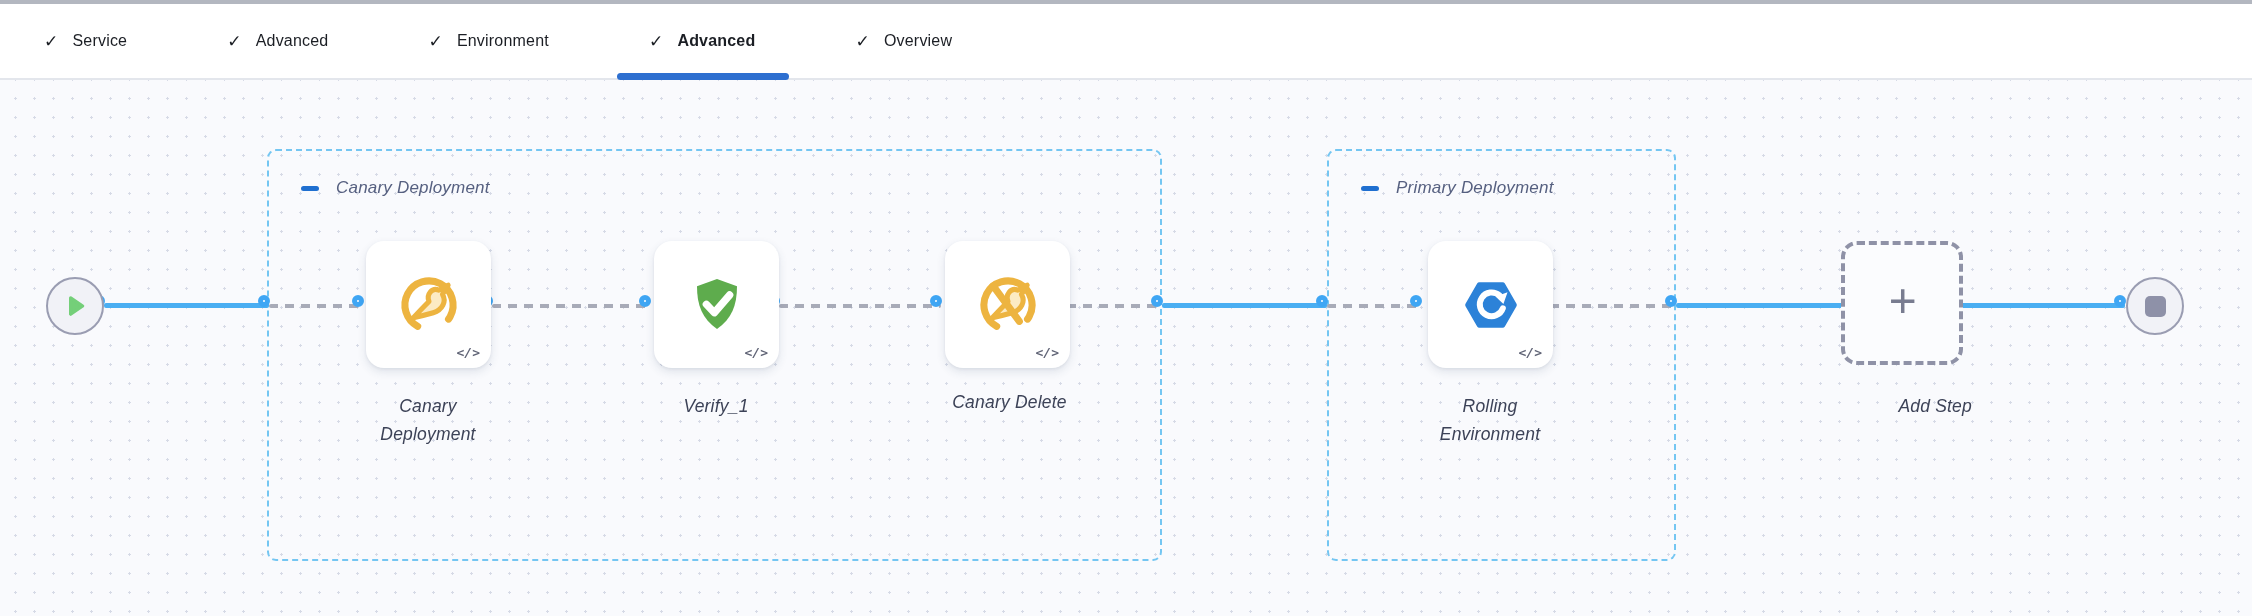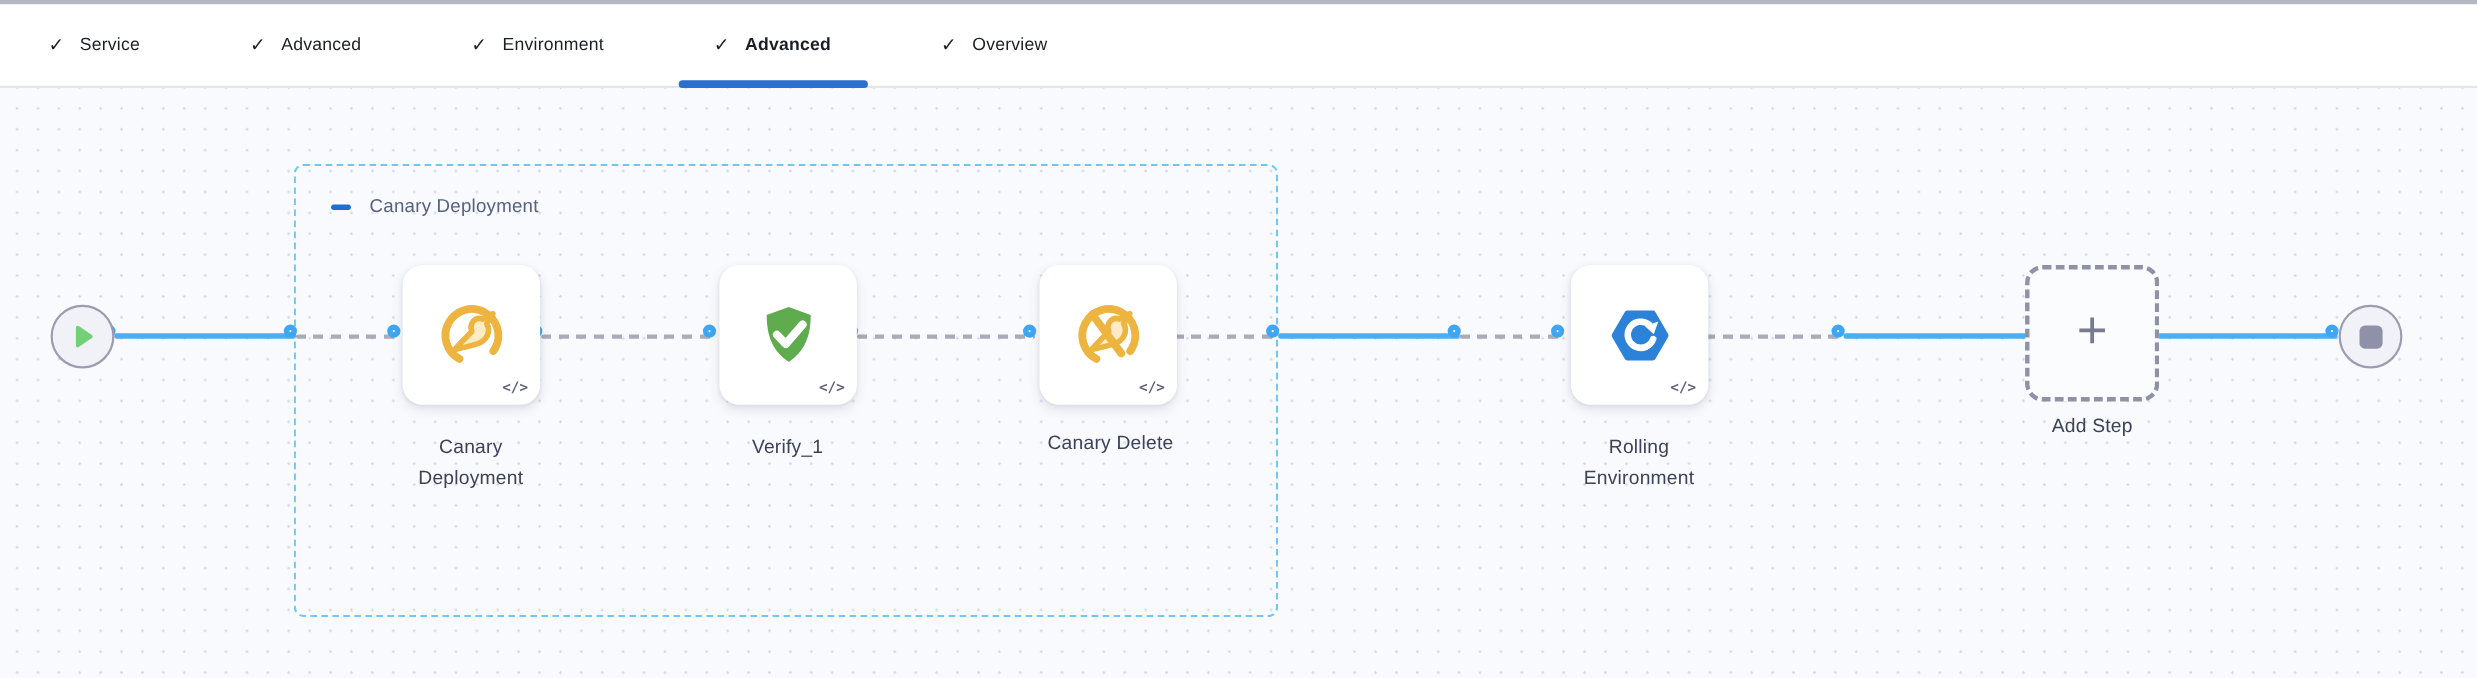--- a/index.html
+++ b/index.html
@@ -27,21 +27,21 @@
   .tab.active { font-weight: 700; }
   .tab.active::after {
     content: ""; position: absolute; left: -32px; right: -34px; bottom: -2px;
     height: 7px; border-radius: 4px; background: #2d6fd0;
   }
   
   .canvas {
     position: relative; width: 2252px; height: 534px;
     background-color: #f9fafd;
     background-image: radial-gradient(circle, #d6dae6 1.2px, rgba(0,0,0,0) 1.3px);
-    background-size: 19px 19px; background-position: 6px 9px;
+    background-size: 19px 19px; background-position: 6px 9px; font-style: italic;
   }
   .abs { position: absolute; }
   
   .stage-group {
     border: 2px dashed #74c6f2; border-radius: 9px;
     background: transparent;
   }
   .stage-header {
     display: flex; align-items: center; gap: 17px;
     margin: 27px 0 0 32px;
@@ -121,20 +121,26 @@
     <span>Overview</span>
   </div>
 </div>
 
 <div class="canvas">
 
   <div class="stage-group abs" style="left:267px; top:69px; width:895px; height:412px;">
     <div class="stage-header">
       <div class="collapse-btn"></div>
       <span class="stage-label">Canary Deployment</span>
+    </div>
+  </div>
+  <div class="stage-group abs" style="left:1327px; top:69px; width:349px; height:412px;">
+    <div class="stage-header">
+      <div class="collapse-btn"></div>
+      <span class="stage-label">Primary Deployment</span>
     </div>
   </div>
 
   <div class="line-solid abs" style="left:104px;  top:223px; width:165px;"></div>
   <div class="line-solid abs" style="left:1162px; top:223px; width:165px;"></div>
   <div class="line-solid abs" style="left:1676px; top:223px; width:449px;"></div>
 
   <div class="line-dashed abs" style="left:269px;  top:224px; width:94px;"></div>
   <div class="line-dashed abs" style="left:492px;  top:224px; width:158px;"></div>
   <div class="line-dashed abs" style="left:779px;  top:224px; width:162px;"></div>
@@ -192,21 +198,21 @@
   </div>
 
   <div class="step-label abs" style="left:353px;  top:312px;">Canary Deployment</div>
   <div class="step-label abs" style="left:641px;  top:312px;">Verify_1</div>
   <div class="step-label abs" style="left:927px;  top:308px; width:165px;">Canary Delete</div>
   <div class="step-label abs" style="left:1415px; top:312px;">Rolling Environment</div>
 
   <div class="add-step-box abs" style="left:1841px; top:161px;">
     <span class="plus-glyph">+</span>
   </div>
-  <div class="step-label abs" style="left:1832px; top:293px; width:140px;">Add Step</div>
+  <div class="step-label abs" style="left:1832px; top:312px; width:140px;text-align:right;">Add Step</div>
 
   <div class="terminal-node abs" style="left:46px; top:197px;">
     <svg width="24" height="24" viewBox="0 0 22 22">
       <path d="M7 3.5 L18 11 L7 18.5 Z" fill="#74cf79" stroke="#74cf79" stroke-width="3" stroke-linejoin="round"></path>
     </svg>
   </div>
   <div class="terminal-node abs" style="left:2126px; top:197px;">
     <div class="stop-square"></div>
   </div>
 

